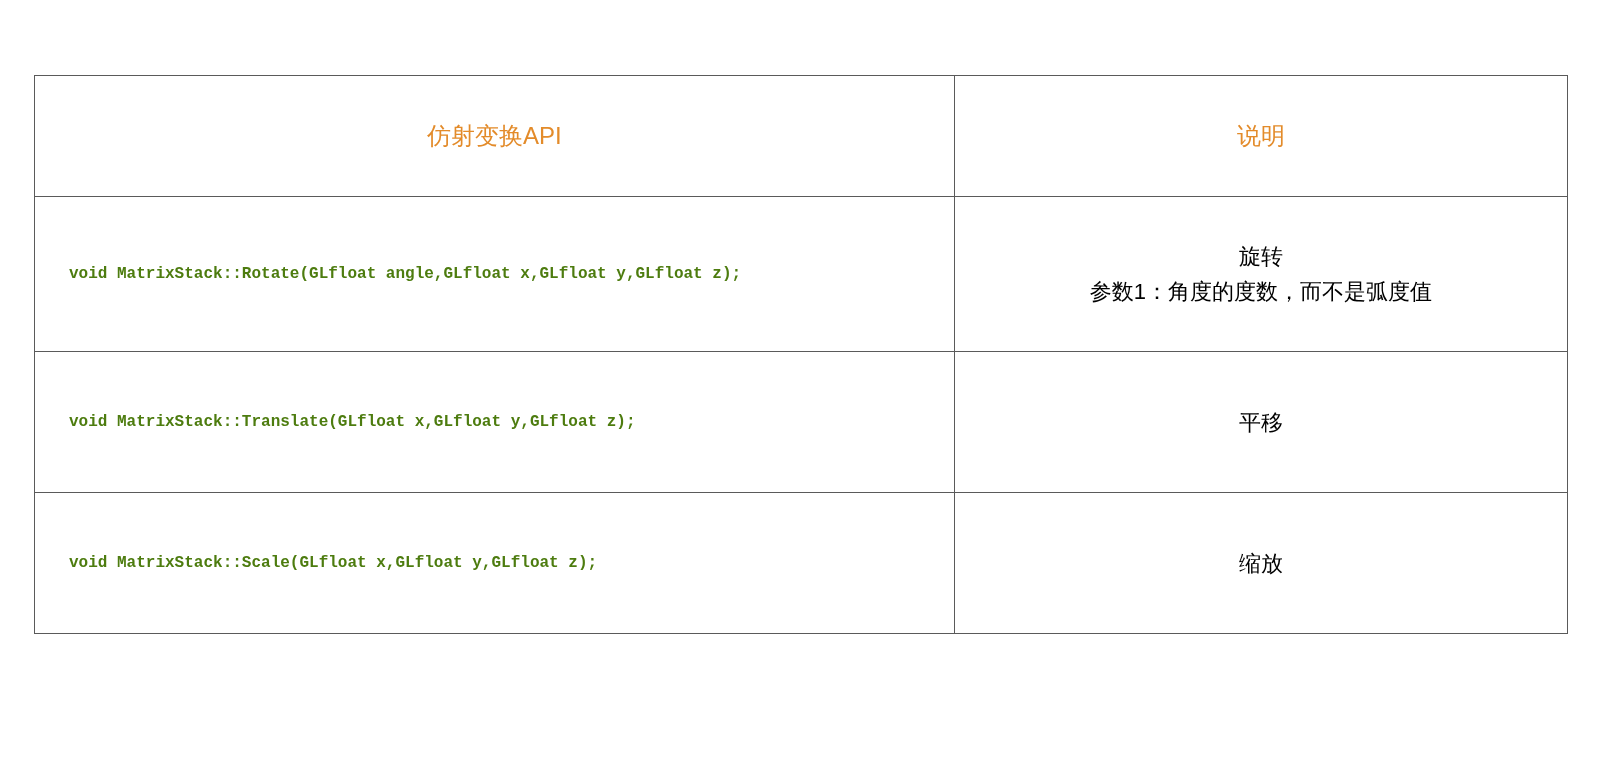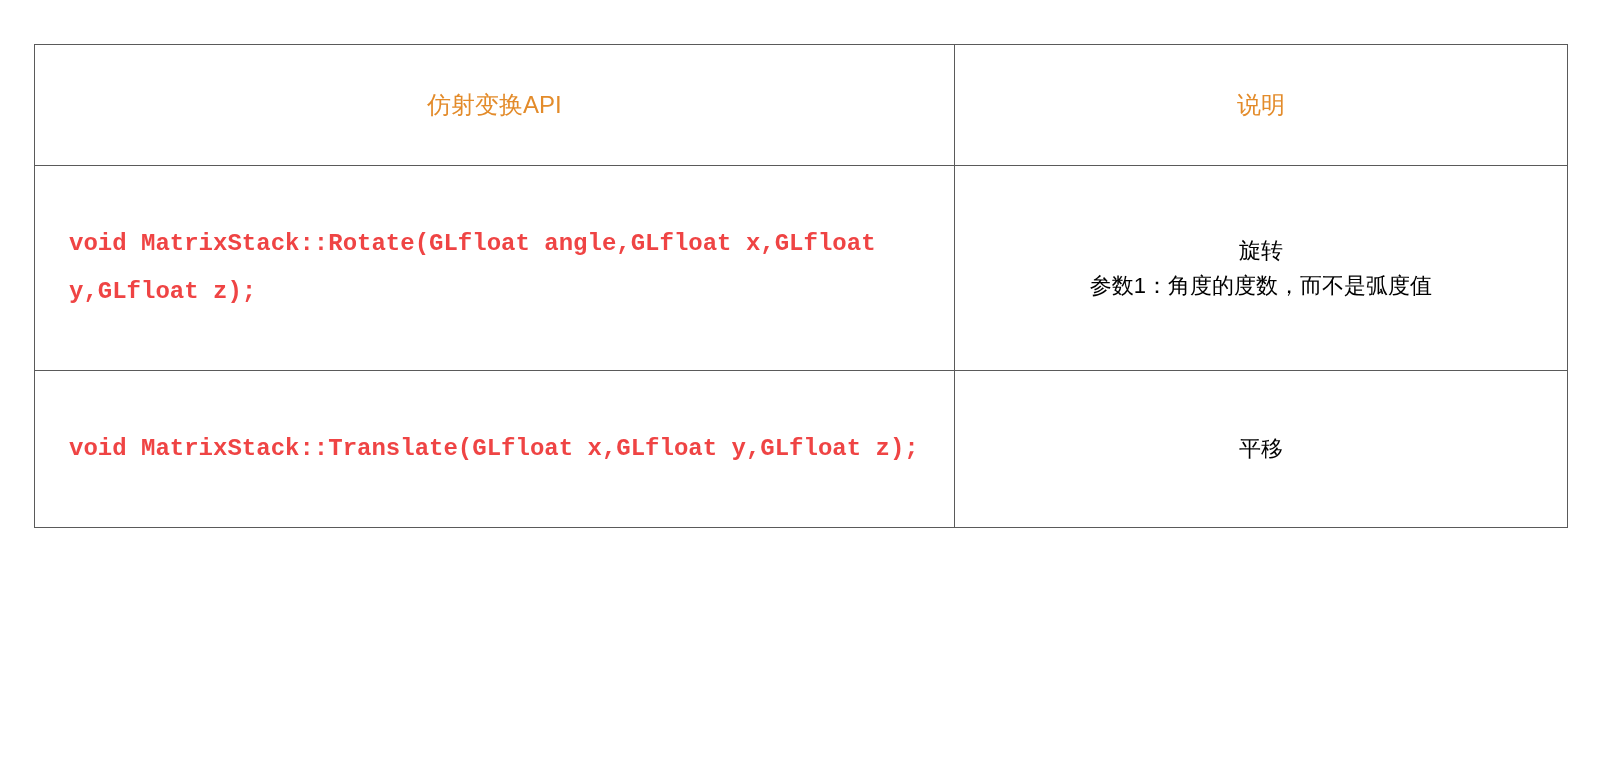--- a/index.html
+++ b/index.html
@@ -6,20 +6,21 @@
     margin: 0;
     padding: 0;
     background: #ffffff;
     font-family: -apple-system, BlinkMacSystemFont, "PingFang SC", "Hiragino Sans GB", "Microsoft YaHei", sans-serif;
     color: #000;
   }
   .wrap {
     box-sizing: border-box;
     width: 1602px;
     padding: 44px 34px 34px 34px;
+    margin-top: 31px;
   }
   table.api {
     width: 100%;
     border-collapse: collapse;
     table-layout: fixed;
   }
   table.api col.c1 { width: 60%; }
   table.api col.c2 { width: 40%; }
   table.api th,
   table.api td {
@@ -29,22 +30,22 @@
   table.api th {
     font-weight: 400;
     color: #e38b2a;
     font-size: 24px;
     text-align: center;
     padding: 44px 10px;
   }
   td.code {
     font-family: Menlo, Consolas, "Courier New", monospace;
     font-weight: 700;
-    color: #ef4444;
-    font-size: 24px;
+    color: #4d7c0f;
+    font-size: 16px;
     line-height: 2.0;
     padding: 54px 34px;
     word-break: break-word;
   }
   td.desc {
     text-align: center;
     font-size: 22px;
     line-height: 1.6;
     padding: 42px 12px;
     color: #000;
@@ -73,15 +74,21 @@
             <div>旋转
 参数1：角度的度数，而不是弧度值</div>
           </td>
       </tr>
       <tr>
         <td class="code">void MatrixStack::Translate(GLfloat x,GLfloat y,GLfloat z);</td>
         <td class="desc">
             <div>平移</div>
           </td>
       </tr>
+      <tr>
+        <td class="code">void MatrixStack::Scale(GLfloat x,GLfloat y,GLfloat z);</td>
+        <td class="desc">
+            <div>缩放</div>
+          </td>
+      </tr>
     </tbody>
   </table>
 </div>
 
 </body></html>

